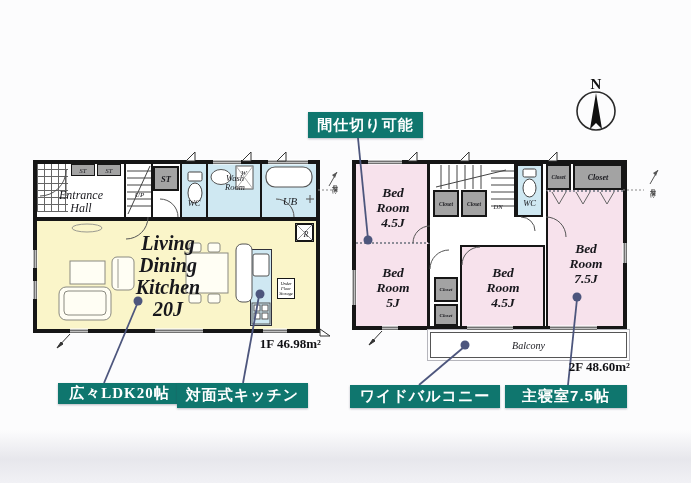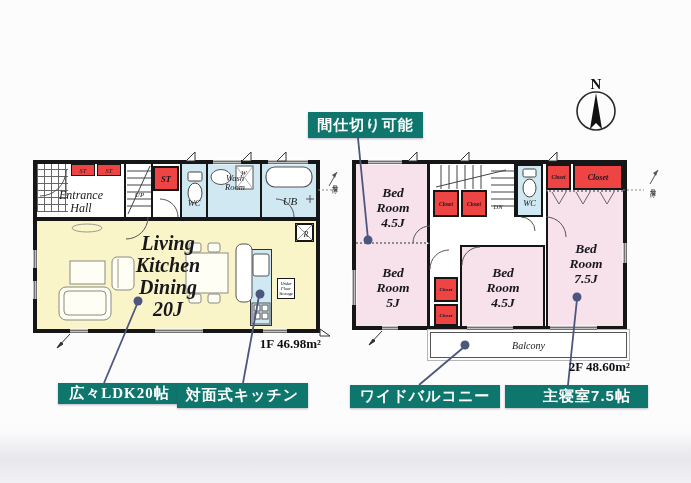--- a/index.html
+++ b/index.html
@@ -11,21 +11,21 @@
   .bold{font-weight:bold;}
   .area-lbl{position:absolute;z-index:3;font-weight:bold;font-size:13px;color:#101014;text-align:right;}
   .badge{position:absolute;z-index:4;background:#0f766e;color:#ffffff;
          font-family:"Liberation Sans",sans-serif;font-weight:bold;font-size:15px;letter-spacing:1px;
          display:flex;align-items:center;justify-content:center;box-shadow:0 1px 2px rgba(60,60,80,.35);}
   .overlay{position:absolute;left:0;top:0;z-index:2;pointer-events:none;}
   .vnote{position:absolute;z-index:3;writing-mode:vertical-rl;font-size:6px;color:#444;letter-spacing:1px;}
   .grid{background-color:#ffffff;background-image:
         repeating-linear-gradient(0deg,#666 0 1px,transparent 1px 7px),
         repeating-linear-gradient(90deg,#666 0 1px,transparent 1px 7px);}
-  .yellow{background:#faf5c9;} .closet{background:#ef4444;} .blue{background:#cfe8f2;} .pink{background:#f7e2ec;}
+  .yellow{background:#faf5c9;} .closet{background:#a3a3a3;} .blue{background:#cfe8f2;} .pink{background:#f7e2ec;}
   .closet-lbl{font-style:italic;color:#17171c;}
 </style>
 </head>
 <body>
 
 <div class="canvas">
 
   <div style="position:absolute;left:0;top:430px;width:691px;height:53px;z-index:0;
               background:linear-gradient(180deg,rgba(235,235,240,0),#e7e7ec 55%,#f1f1f5);"></div>
 
@@ -51,22 +51,22 @@
   <div class="room" style="left:295px;top:223px;width:19px;height:19px;border:2px solid #161616;background:#fff;"></div>
   <div class="room" style="left:277px;top:278px;width:18px;height:21px;border:1.5px solid #161616;background:#fff;
               display:flex;flex-direction:column;align-items:center;justify-content:center;line-height:1.2;">
     <span style="font-size:4.4px;font-style:italic;">Under</span>
     <span style="font-size:4.4px;font-style:italic;">Floor</span>
     <span style="font-size:4.4px;font-style:italic;">Storage</span>
   </div>
 
   <div class="lbl bold" style="left:112px;top:232px;width:112px;font-size:20px;">
     <div>Living</div>
+    <div>Dining</div>
     <div>Kitchen</div>
-    <div>Dining</div>
     <div>20J</div>
   </div>
   <div class="lbl" style="left:54px;top:189px;width:54px;font-size:12px;">
     <div>Entrance</div>
     <div>Hall</div>
   </div>
   <div class="lbl" style="left:126px;top:192px;width:27px;font-size:7px;">UP</div>
   <div class="lbl" style="left:180px;top:199px;width:28px;font-size:8.5px;">WC</div>
   <div class="lbl" style="left:209px;top:174px;width:52px;font-size:8.5px;">
     <div>Wash</div>
@@ -344,15 +344,15 @@
         <circle cx="465" cy="345" r="4.5" stroke="none"></circle>
       <line x1="568" y1="385" x2="577" y2="299"></line>
         <circle cx="577" cy="297" r="4.5" stroke="none"></circle>
     </g>
   </svg>
 
   <div class="badge" style="left:308px;top:112px;width:115px;height:26px;">間仕切り可能</div>
   <div class="badge" style="left:58px;top:383px;width:123px;height:21px;font-family:Liberation Serif, serif;">広々LDK20帖</div>
   <div class="badge" style="left:177px;top:383px;width:131px;height:25px;">対面式キッチン</div>
   <div class="badge" style="left:350px;top:385px;width:150px;height:23px;">ワイドバルコニー</div>
-  <div class="badge" style="left:505px;top:385px;width:122px;height:23px;padding-left:21px;">主寝室7.5帖</div>
+  <div class="badge" style="left:505px;top:385px;width:122px;height:23px;">主寝室7.5帖</div>
 
 </div>
 
 </body></html>

